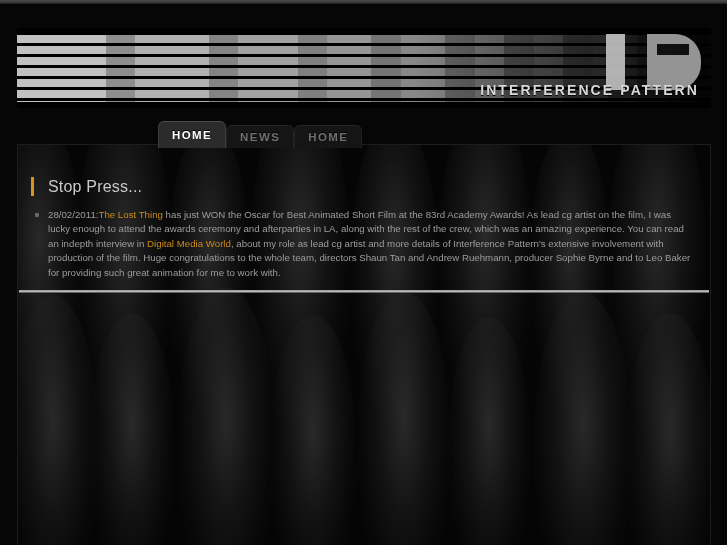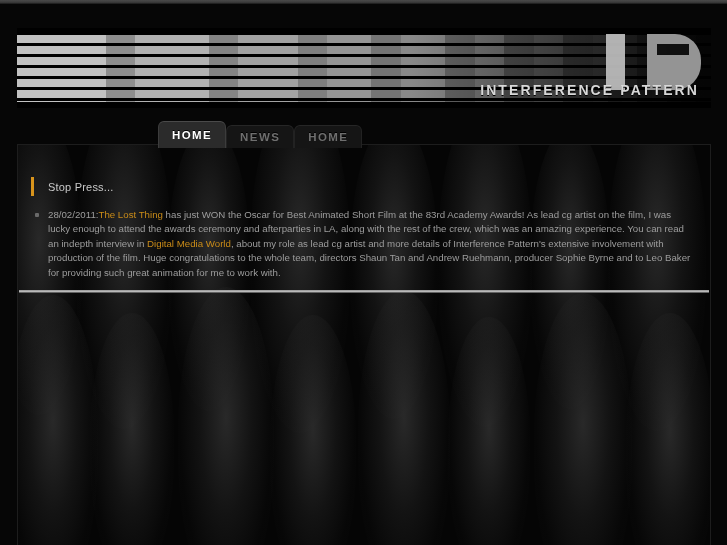--- a/index.html
+++ b/index.html
@@ -206,21 +206,21 @@
     position: absolute;
     top: 32px;
     left: 13px;
     padding-left: 14px;
     border-left: 3px solid #d8941c;
     height: 19px;
     display: flex;
     align-items: center;
   }
   #stop-press-title {
-    font-size: 11px;
+    font-size: 16px;
     color: #c9c9c9;
     letter-spacing: .2px;
   }
 
   #news-list {
     position: absolute;
     top: 63px;
     left: 16px;
     width: 660px;
     list-style: none;

